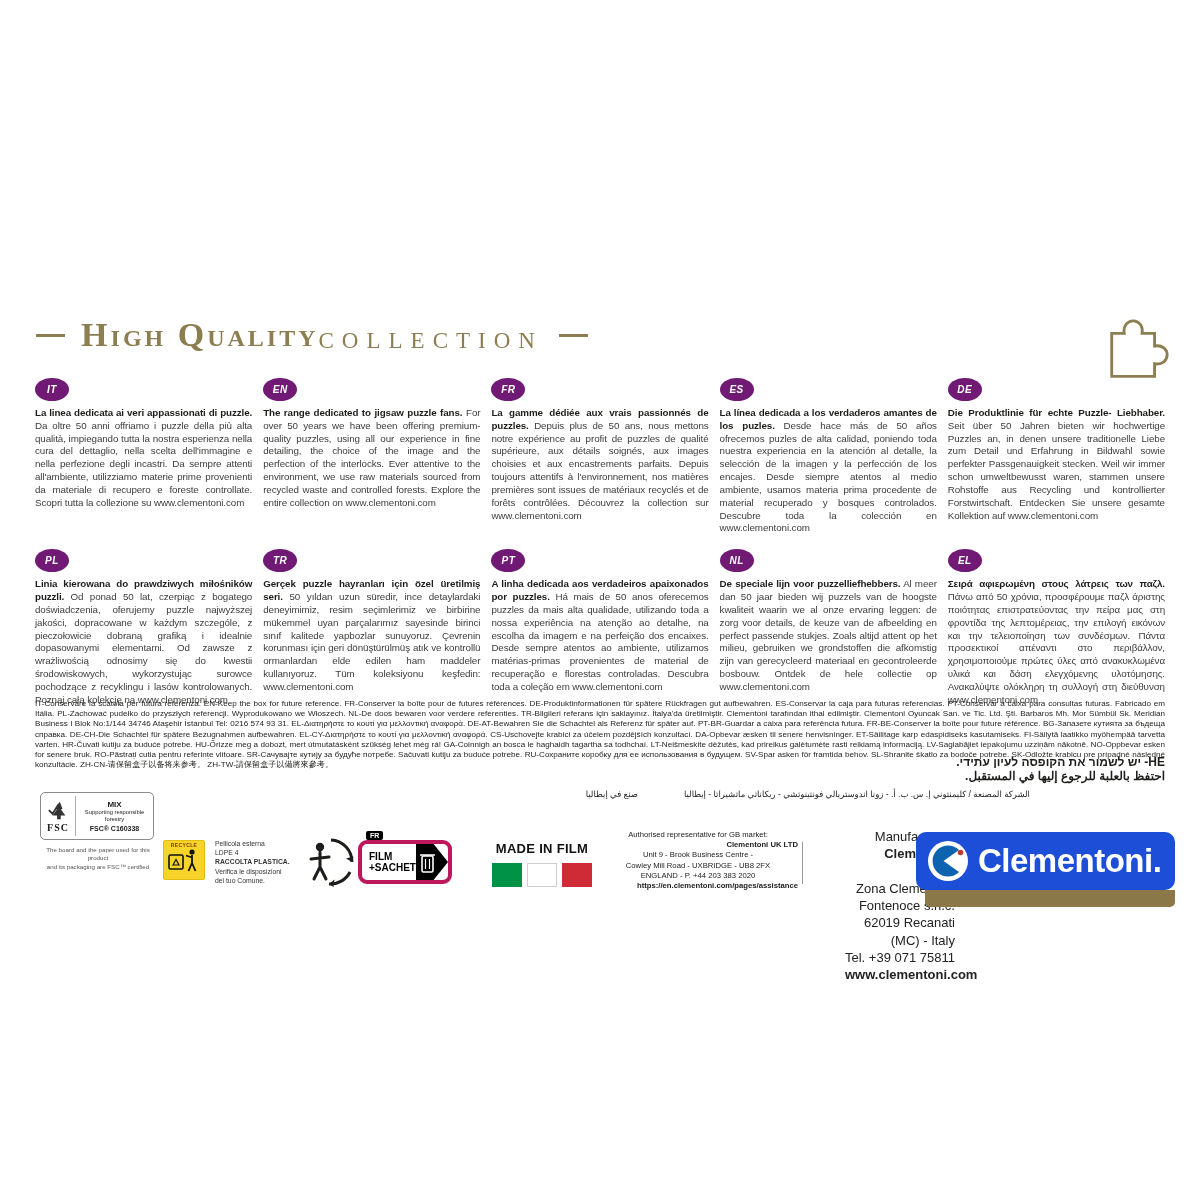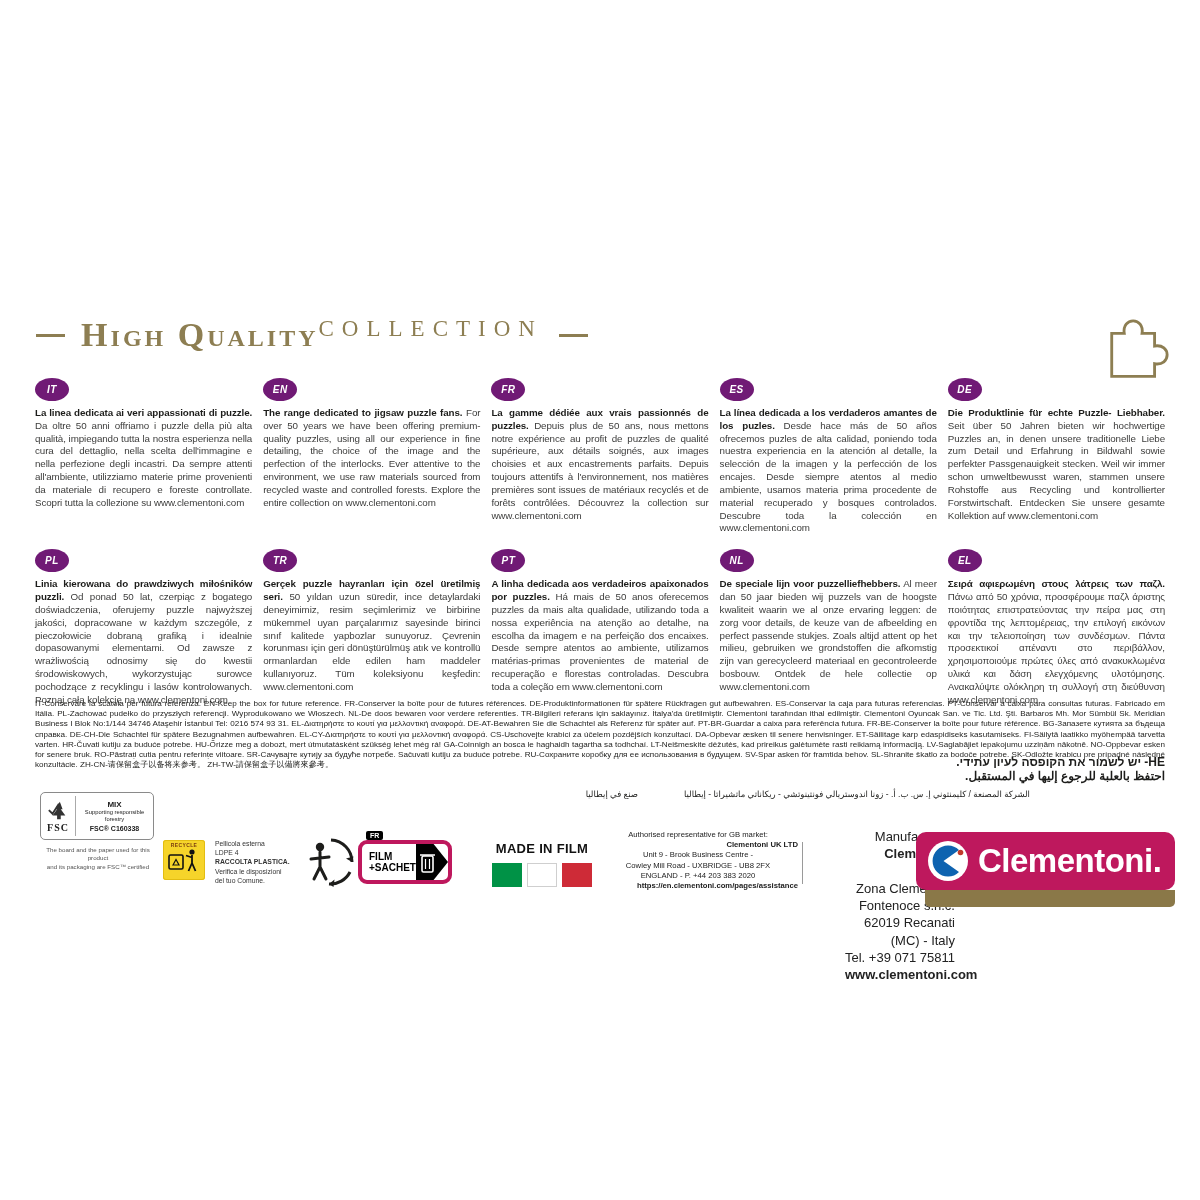--- a/index.html
+++ b/index.html
@@ -3,21 +3,21 @@
 <meta charset="utf-8">
 <style>
   html,body{margin:0;padding:0;}
   body{
     width:1200px;height:1200px;position:relative;background:#ffffff;
     font-family:"Liberation Sans", sans-serif;color:#3c3c3b;overflow:hidden;
   }
   
   .title-row{position:absolute;top:316px;left:36px;width:552px;display:flex;align-items:center;gap:16px;color:#8d7e52;}
   .title-line{flex:1;height:3px;background:#8d7e52;}
-  .title-text{font-family:"Liberation Serif", serif;white-space:nowrap;display:flex;align-items:flex-start;}
+  .title-text{font-family:"Liberation Serif", serif;white-space:nowrap;display:flex;align-items:flex-end;}
   .title-main{font-variant:small-caps;font-variant-caps:small-caps;font-size:34px;letter-spacing:3px;font-weight:600;}
   .title-sub{text-transform:uppercase;font-size:23px;letter-spacing:8px;font-weight:400;}
   
   .puzzle-icon{position:absolute;top:310px;left:1100px;}
   
   .lang-grid{position:absolute;top:378px;left:35px;width:1130px;display:grid;grid-template-columns:repeat(5,1fr);column-gap:11px;row-gap:14px;}
   .lang-badge{width:34px;height:23px;background:#701a75;border-radius:50%;color:#fff;font-size:10px;
     font-weight:bold;font-style:italic;display:flex;align-items:center;justify-content:center;margin-bottom:6px;letter-spacing:.5px;}
   .lang-block p{margin:0;font-size:9.8px;line-height:1.31;text-align:justify;color:#3c3c3b;letter-spacing:-0.1px;}
   .lang-block strong{color:#1d1d1b;margin-top:19px;}
@@ -53,21 +53,21 @@
   .flag span{width:30px;height:24px;display:block;}
   .flag .g{background:#009246;}
   .flag .w{background:#fff;border:1px solid #cfcfcf;box-sizing:border-box;}
   .flag .r{background:#ce2b37;}
   .authorized{position:absolute;left:598px;top:830px;width:200px;text-align:center;font-size:7.7px;line-height:1.33;color:#222;}
   .contact-divider{position:absolute;left:802px;top:842px;height:42px;width:1px;background:#9a9a9a;}
   .manufacturer{position:absolute;left:845px;top:828px;width:110px;text-align:right;font-size:13px;line-height:1.33;color:#222;}
   .bold-line{font-weight:bold;text-align:right;}
   
   .logo{position:absolute;left:916px;top:832px;width:259px;}
-  .logo-box{background:#be185d;border-radius:10px;height:58px;display:flex;align-items:center;padding:0 10px;gap:8px;position:relative;z-index:1;}
+  .logo-box{background:#1d4ed8;border-radius:10px;height:58px;display:flex;align-items:center;padding:0 10px;gap:8px;position:relative;z-index:1;}
   .logo-text{color:#fff;font-weight:bold;font-size:33px;letter-spacing:-0.5px;}
   .logo-gold{height:17px;background:#8a7848;margin-left:9px;border-radius:0 0 5px 5px;}
 </style>
 </head>
 <body>
 
 <div class="title-row">
   <div class="title-line"></div>
   <div class="title-text">
     <span class="title-main">High Quality</span>

